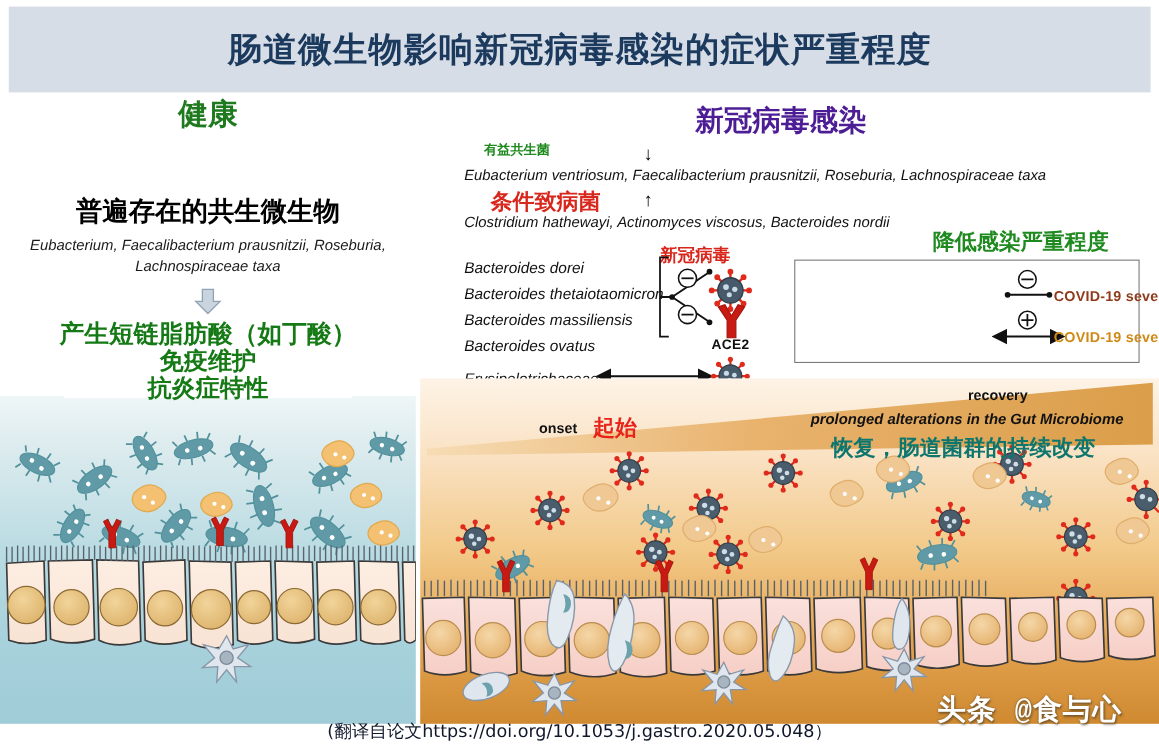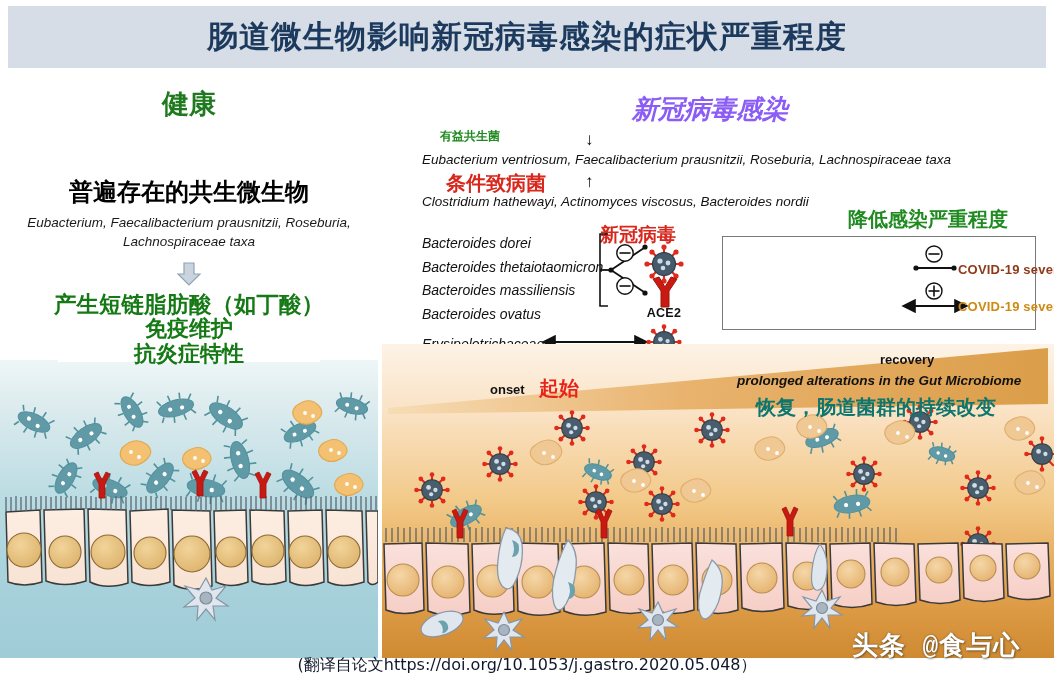--- a/index.html
+++ b/index.html
@@ -4,21 +4,21 @@
 <style>
   html,body{margin:0;padding:0;background:#ffffff;}
   body{
     width:1054px;height:682px;position:relative;overflow:hidden;
     font-family:"Liberation Sans","DejaVu Sans",sans-serif;
   }
   .stage{position:absolute;left:0;top:0;width:1054px;height:682px;background:#fff;}
 
   
   .title-band{
-    position:absolute;left:8px;top:6px;width:1038px;height:62px;
+    position:absolute;left:8px;top:6px;width:1038px;height:78px;
     background:#d6dde6;
     display:flex;align-items:center;justify-content:center;
   }
   .title-text{
     font-size:31px;font-weight:bold;color:#1c3a5e;letter-spacing:1px;
     font-family:"DejaVu Sans","Liberation Sans",sans-serif;
     white-space:nowrap;
   }
 
   
@@ -54,23 +54,22 @@
   
   .left-illo{
     position:absolute;left:0;top:360px;width:378px;height:298px;
     background:linear-gradient(180deg,#eef6f7 0%,#dcebee 16%,#b9dbe2 48%,#a8d2dc 72%,#9fccd7 100%);
     overflow:hidden;
   }
 
   
   .r-head{
     position:absolute;left:560px;top:92px;width:300px;text-align:center;
-    font-size:26px;font-weight:bold;color:#8b5cf6;
+    font-size:26px;font-weight:bold;color:#4c1d95;
     font-family:"DejaVu Sans","Liberation Sans",sans-serif;
-    font-style:italic;
   }
   .r-benef{
     position:absolute;left:440px;top:128px;
     font-size:12px;font-weight:bold;color:#1f8a1f;
     font-family:"DejaVu Sans","Liberation Sans",sans-serif;
   }
   .r-benef-arrow{position:absolute;left:585px;top:130px;font-size:17px;font-weight:bold;color:#000;}
   .r-benef-list{
     position:absolute;left:422px;top:152px;
     font-size:13.5px;font-style:italic;color:#111;white-space:nowrap;
@@ -86,21 +85,21 @@
     font-size:13.5px;font-style:italic;color:#111;white-space:nowrap;
   }
 
   
   .bact-list{position:absolute;left:422px;top:232px;}
   .bact-list .sp{font-size:14px;font-style:italic;color:#111;line-height:23.5px;white-space:nowrap;}
   .ery{position:absolute;left:422px;top:336px;font-size:14px;font-style:italic;color:#111;white-space:nowrap;}
 
   .virus-label{
     position:absolute;left:600px;top:222px;
-    font-size:19px;font-weight:bold;color:#d8271c;
+    font-size:16px;font-weight:bold;color:#d8271c;
     font-family:Liberation Mono, monospace;white-space:nowrap;
   }
   .ace2-label{
     position:absolute;left:634px;top:306px;width:60px;text-align:center;
     font-size:12.5px;font-weight:bold;color:#111;letter-spacing:.3px;
   }
 
   
   .sev-reduce{
     position:absolute;left:848px;top:206px;

